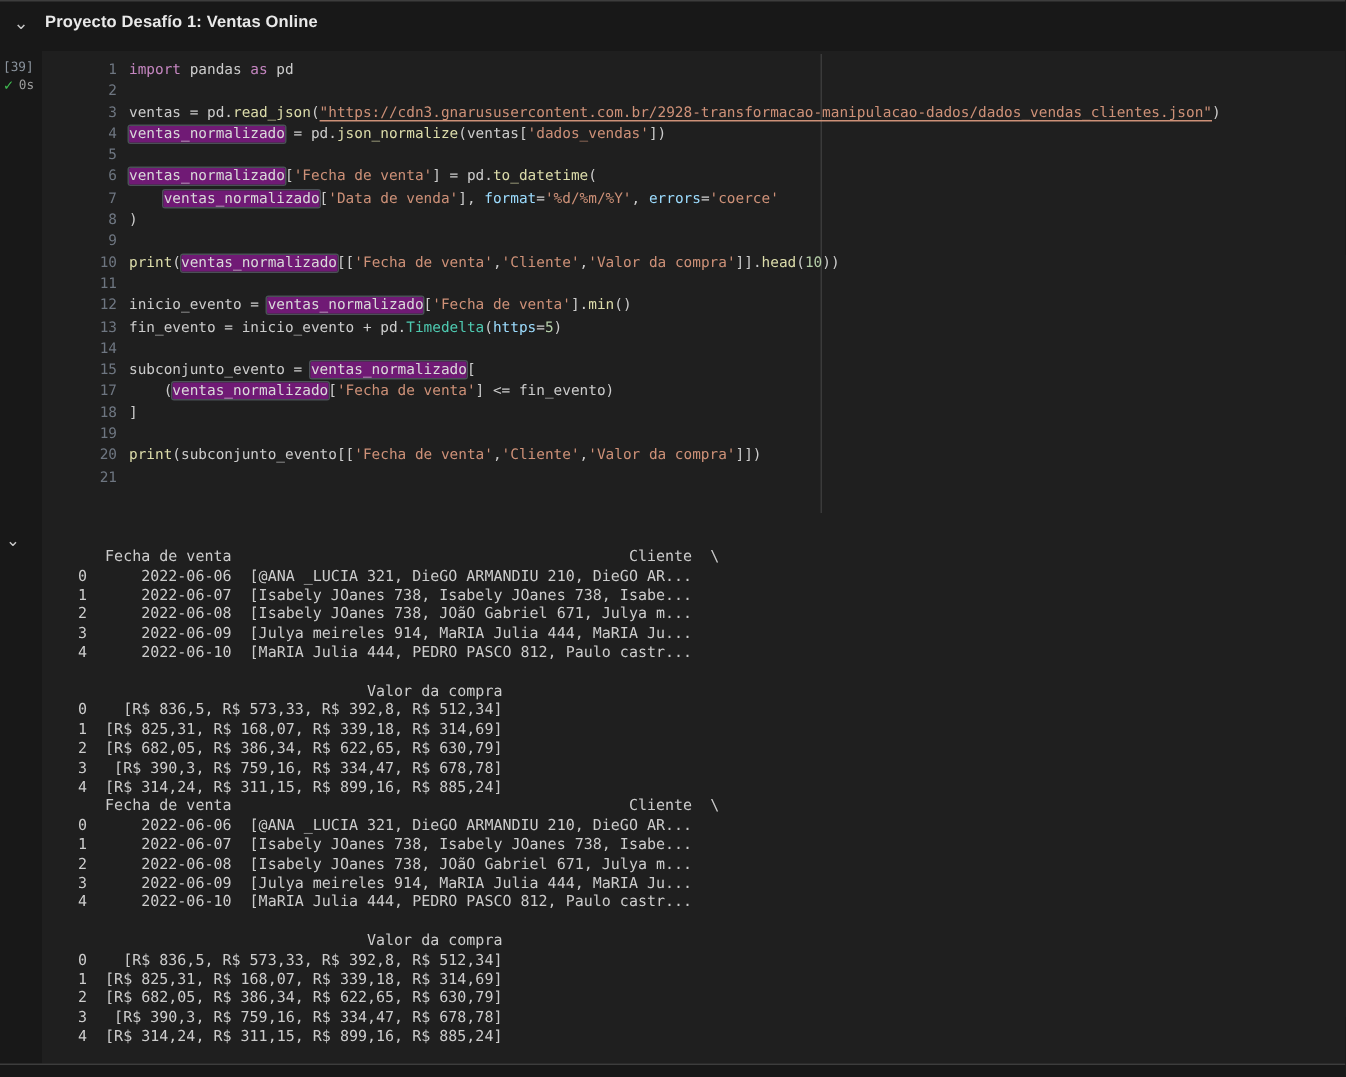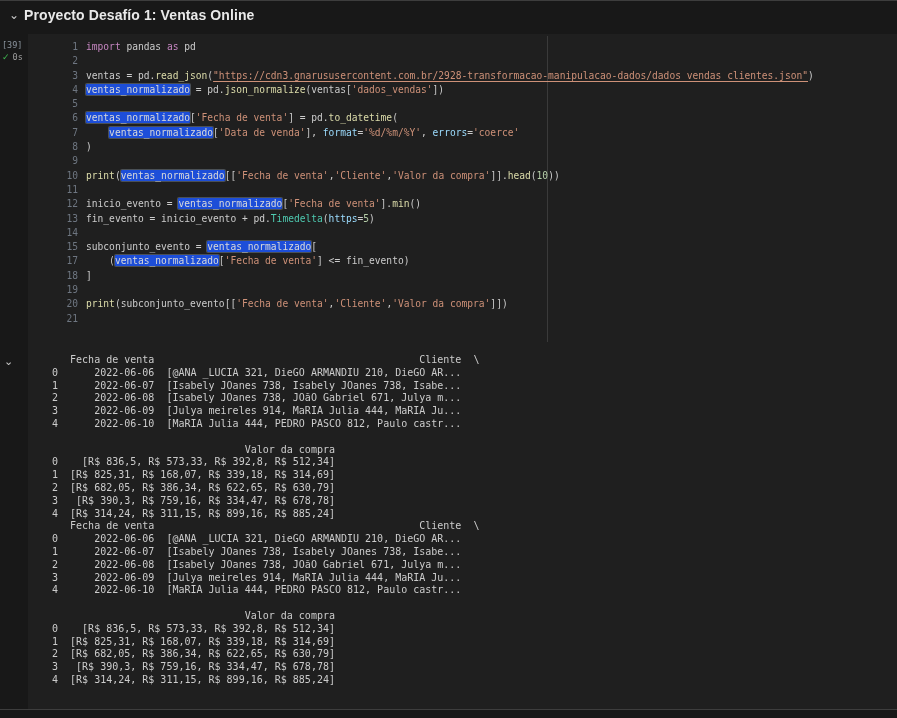--- a/index.html
+++ b/index.html
@@ -1,37 +1,37 @@
 <!DOCTYPE html>
 <html><head>
 <meta charset="utf-8">
 <style>
   html,body{margin:0;padding:0}
   body{width:897px;height:718px;position:relative;background:#181818;overflow:hidden;
        font-family:"Liberation Sans",sans-serif}
   .top-border{position:absolute;top:0;left:0;right:0;height:1px;background:#3d3d3d}
   .md-header{position:absolute;top:1px;left:0;right:0;height:28px;display:flex;align-items:center}
   .md-chev{width:16px;margin-left:6px;color:#c8c8c8;font-size:12px;line-height:1;cursor:pointer;text-align:center}
-  .md-title{color:#e9e9e9;font-size:14px;font-weight:600;margin-left:2px;letter-spacing:.1px}
+  .md-title{color:#e9e9e9;font-size:11px;font-weight:600;margin-left:8px;letter-spacing:.1px}
   .main{position:absolute;top:34px;left:28px;right:0;bottom:9px;background:#1f1f1f}
   .editor{position:relative;height:312px;padding-top:6px}
   .ruler{position:absolute;left:519px;top:2px;height:306px;width:1px;background:#3a3a3a}
   .cl{display:flex;height:14.3px;font-family:"DejaVu Sans Mono",monospace;font-size:9.6px;line-height:14.3px;position:relative}
   .ln{flex:0 0 50px;text-align:right;color:#6e7681;user-select:none}
   .ct{white-space:pre;padding-left:8px;color:#ccc}
   .tk-kw{color:#c586c0}
   .tk-str{color:#ce9178}
   .tk-lstr{color:#ce9178;text-decoration:underline;text-underline-offset:2px}
   .tk-fn{color:#dcdcaa}
   .tk-num{color:#b5cea8}
   .tk-kwa{color:#9cdcfe}
   .tk-cls{color:#4ec9b0}
   .tk-pl{color:#cccccc}
-  .tk-hl{color:#d9d9d9;background:#1d4ed8;box-shadow:0 0 0 1px #4a5056;border-radius:1px}
-  .output{margin-top:2px;padding-left:24px}
+  .tk-hl{color:#d9d9d9;background:#701a75;box-shadow:0 0 0 1px #4a5056;border-radius:1px}
+  .output{margin-top:14px;padding-left:24px}
   .output pre{margin:0;font-family:"DejaVu Sans Mono",monospace;font-size:10px;line-height:12.8px;color:#cccccc;white-space:pre}
   .gutter-exec{position:absolute;left:2px;top:40px;font-family:"DejaVu Sans Mono",monospace;font-size:8.5px;color:#8b949e}
   .gutter-status{position:absolute;left:2px;top:53px;display:flex;gap:3px;align-items:center}
   .check{color:#3fb950;font-size:9px;line-height:1}
   .time{color:#9d9d9d;font-size:8.5px;font-family:"DejaVu Sans Mono",monospace;line-height:1}
   .out-chev{position:absolute;left:4px;top:356px;color:#c8c8c8;font-size:11px;line-height:1;cursor:pointer}
   .bottom-line{position:absolute;left:0;right:0;top:709px;height:1px;background:#3d3d3d}
 </style>
 </head>
 <body>

